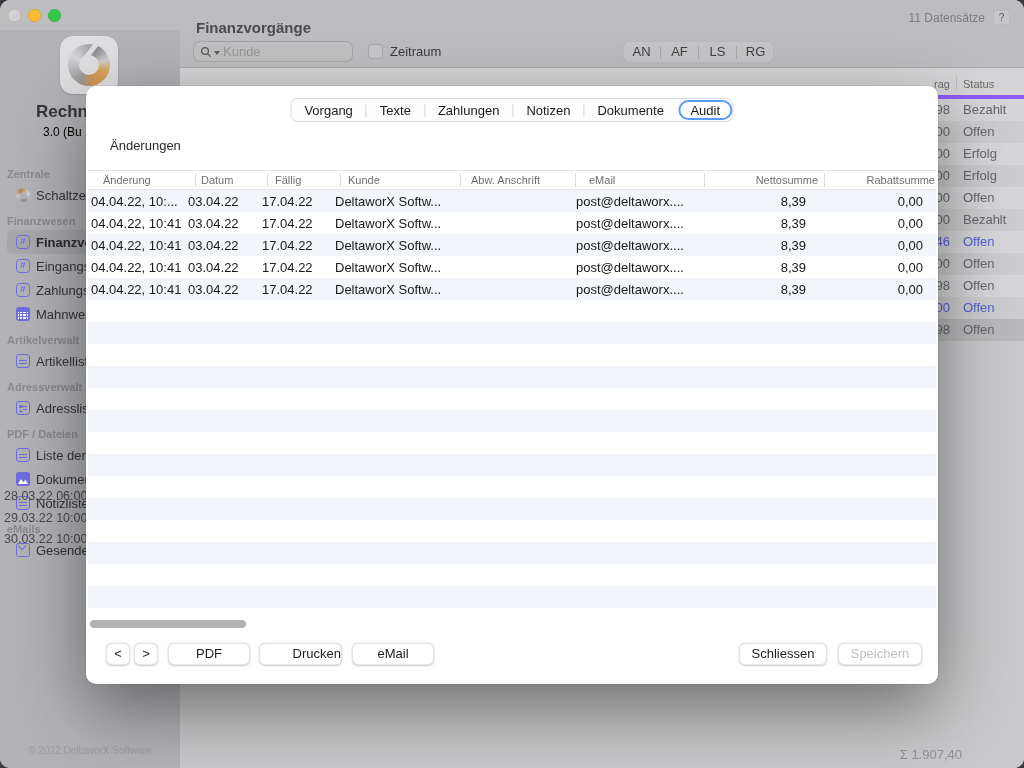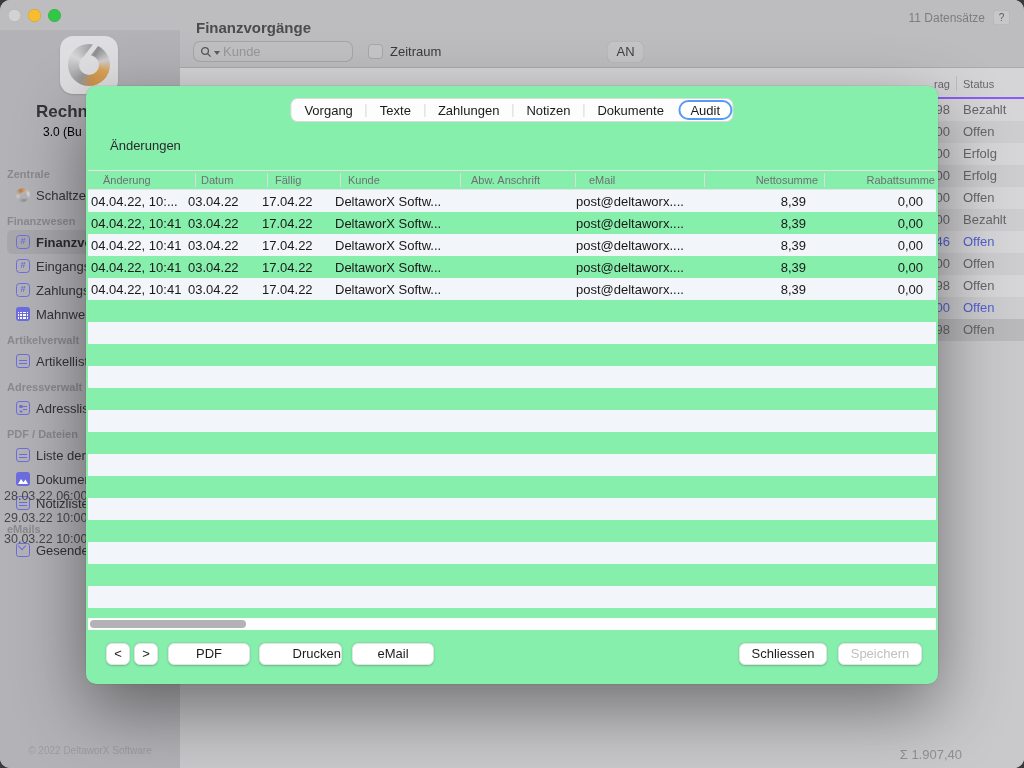--- a/index.html
+++ b/index.html
@@ -17,30 +17,30 @@
   .records { position:absolute; right:39px; top:11px; font-size:12px; color:#7d7d80; }
   .help-btn { position:absolute; left:993px; top:10px; width:17px; height:15px; border-radius:4px; background:#c7c7c9; box-shadow:inset 0 0 0 .5px #adadaf; font-size:10px; color:#5d5d60; text-align:center; line-height:15px; }
   .search-box { position:absolute; left:193px; top:41px; width:160px; height:21px; border-radius:7px; background:#c0c0c2; box-shadow:inset 0 0 0 1px #a6a6a8; display:flex; align-items:center; padding:0 6px 0 7px; }
   .search-box svg { flex:none; }
   .search-chev { width:0; height:0; border-left:3px solid transparent; border-right:3px solid transparent; border-top:4px solid #5b5b5e; margin:2px 3px 0 2px; flex:none; }
   .search-box input { flex:1; min-width:0; border:none; outline:none; background:transparent; font-size:13px; color:#333; font-family:inherit; }
   .search-box input::placeholder { color:#97979a; }
   .chk { position:absolute; left:368px; top:44px; width:15px; height:15px; border-radius:4px; background:#c6c6c8; box-shadow:inset 0 0 0 1px #a8a8aa; }
   .chk-label { position:absolute; left:390px; top:44px; font-size:13px; color:#3a3a3c; }
   .seg { position:absolute; top:41px; height:22px; display:flex; align-items:stretch; border-radius:7px; background:#c5c5c7; box-shadow:inset 0 0 0 .5px #aeaeb0; }
-  .seg1 { left:607px;flex-direction:column; }
+  .seg1 { left:623px; }
   .seg2 { left:767px; }
   .seg-item { font-size:13px; color:#3f3f42; line-height:22px; text-align:center; }
   .seg1 .seg-item { width:37px; }
   .seg2 .seg-item { width:57px; }
   .seg-sep { width:1px; height:13px; background:#a9a9ab; align-self:center; }
 
   
   .content { position:absolute; left:180px; top:68px; width:844px; height:700px; background:#c9c9cb; z-index:1; }
-  .bg-header { position:absolute; left:0; top:0; width:844px; height:31px; background:#d5d5d7; border-bottom:2px solid #8b5cf6; }
+  .bg-header { position:absolute; left:0; top:0; width:844px; height:31px; background:#d5d5d7; border-bottom:4px solid #8b5cf6; }
   .bgh-amt { position:absolute; right:74px; top:10px; font-size:11px; color:#68686b; }
   .bgh-status { position:absolute; left:783px; top:10px; font-size:11px; color:#68686b; }
   .bgh-sep { position:absolute; left:776px; top:8px; width:1px; height:15px; background:#bebec0; }
   .bg-rows { position:absolute; left:0; top:31px; width:844px; }
   .bgrow { position:relative; height:22px; font-size:13px; color:#66666a; }
   .bgrow.alt0 { background:#d6d6d8; }
   .bgrow.alt1 { background:#cdcdcf; }
   .bgrow.selected { background:#b9b9bb; }
   .bg-amt { position:absolute; right:74px; top:0; line-height:22px; }
   .bg-st { position:absolute; left:783px; top:0; line-height:22px; }
@@ -80,21 +80,21 @@
     background:repeating-linear-gradient(0deg,#6d6de0 0 1px,transparent 1px 3px); }
   .ic-card { border:1.5px solid #6d6de0; border-radius:3px; }
   .ic-card::after { content:""; position:absolute; left:2px; top:2.5px; width:3.5px; height:3.5px; border-radius:50%; background:#6d6de0; box-shadow:0 5px 0 -.5px #6d6de0; }
   .ic-card::before { content:""; position:absolute; right:2px; top:4px; width:4px; height:1px; background:#6d6de0; box-shadow:0 3px 0 #6d6de0; }
   .ic-img { background:#6d6de0; border-radius:3px; }
   .ic-img::after { content:""; position:absolute; left:2px; right:2px; bottom:2px; height:6px; background:#fff; clip-path:polygon(0 100%,30% 15%,55% 70%,75% 25%,100% 100%); }
   .ic-mail { border:1.5px solid #6d6de0; border-radius:2.5px; }
   .ic-mail::after { content:""; position:absolute; left:2.2px; top:-1.5px; width:5px; height:5px; border:1.5px solid #6d6de0; border-top:none; border-left:none; transform:rotate(45deg); }
 
   
-  .modal { position:absolute; left:86px; top:86px; width:852px; height:598px; background:#86efac; border-radius:10px; z-index:10;
+  .modal { position:absolute; left:86px; top:86px; width:852px; height:598px; background:#ffffff; border-radius:10px; z-index:10;
     box-shadow:0 25px 70px rgba(0,0,0,.45), 0 0 0 .5px rgba(0,0,0,.1);padding-left:8px; }
   .tabbar { position:absolute; left:50%; transform:translateX(-50%); top:12px; height:24px; display:flex; align-items:center; border:1px solid #dadadc; border-radius:7px; background:#fdfdfd; }
   .tab { padding:3px 13px; font-size:13px; color:#1b1b1d; white-space:nowrap; }
   .tab.active { border:2.5px solid #569bf7; border-radius:10px; padding:.5px 10.5px; background:#fff; }
   .tab-sep { width:1px; height:13px; background:#d6d6d8; }
   .section-label { position:absolute; left:24px; top:52px; font-size:13px; color:#2a2a2c; }
   .dialog-desc { position:absolute; left:154px; top:43px; width:600px; font-size:11.5px; line-height:13.5px; color:#1c1c1e; }
 
   .audit-table { position:absolute; left:2px; top:84px; width:848px; }
   .ahead { display:flex; height:20px; align-items:center; border-top:1px solid #e4e4e6; border-bottom:1px solid #e4e4e6; }

